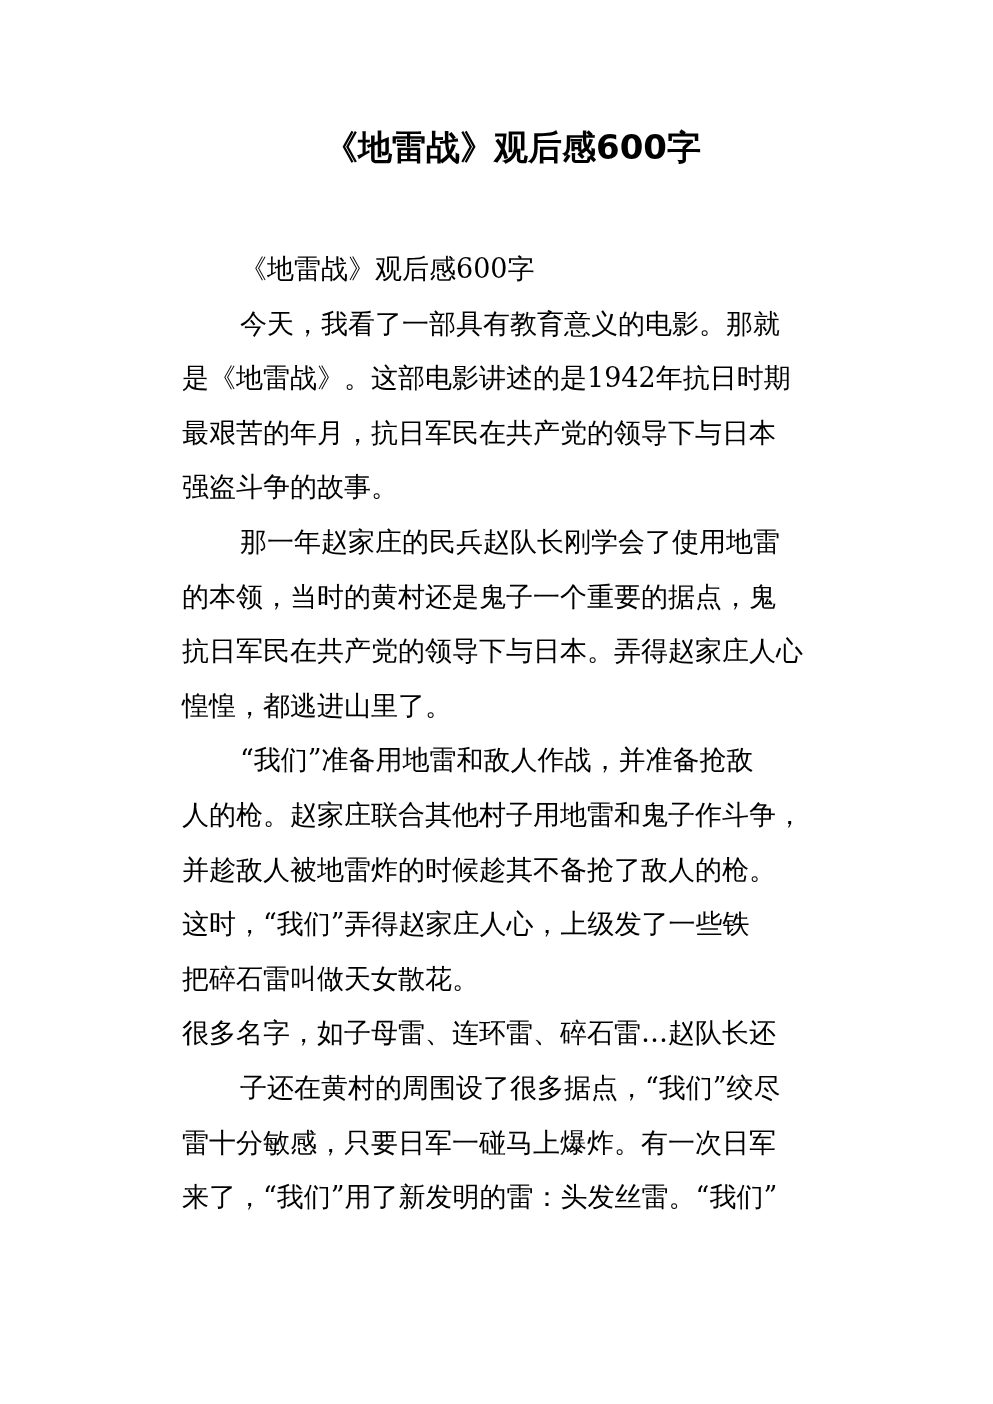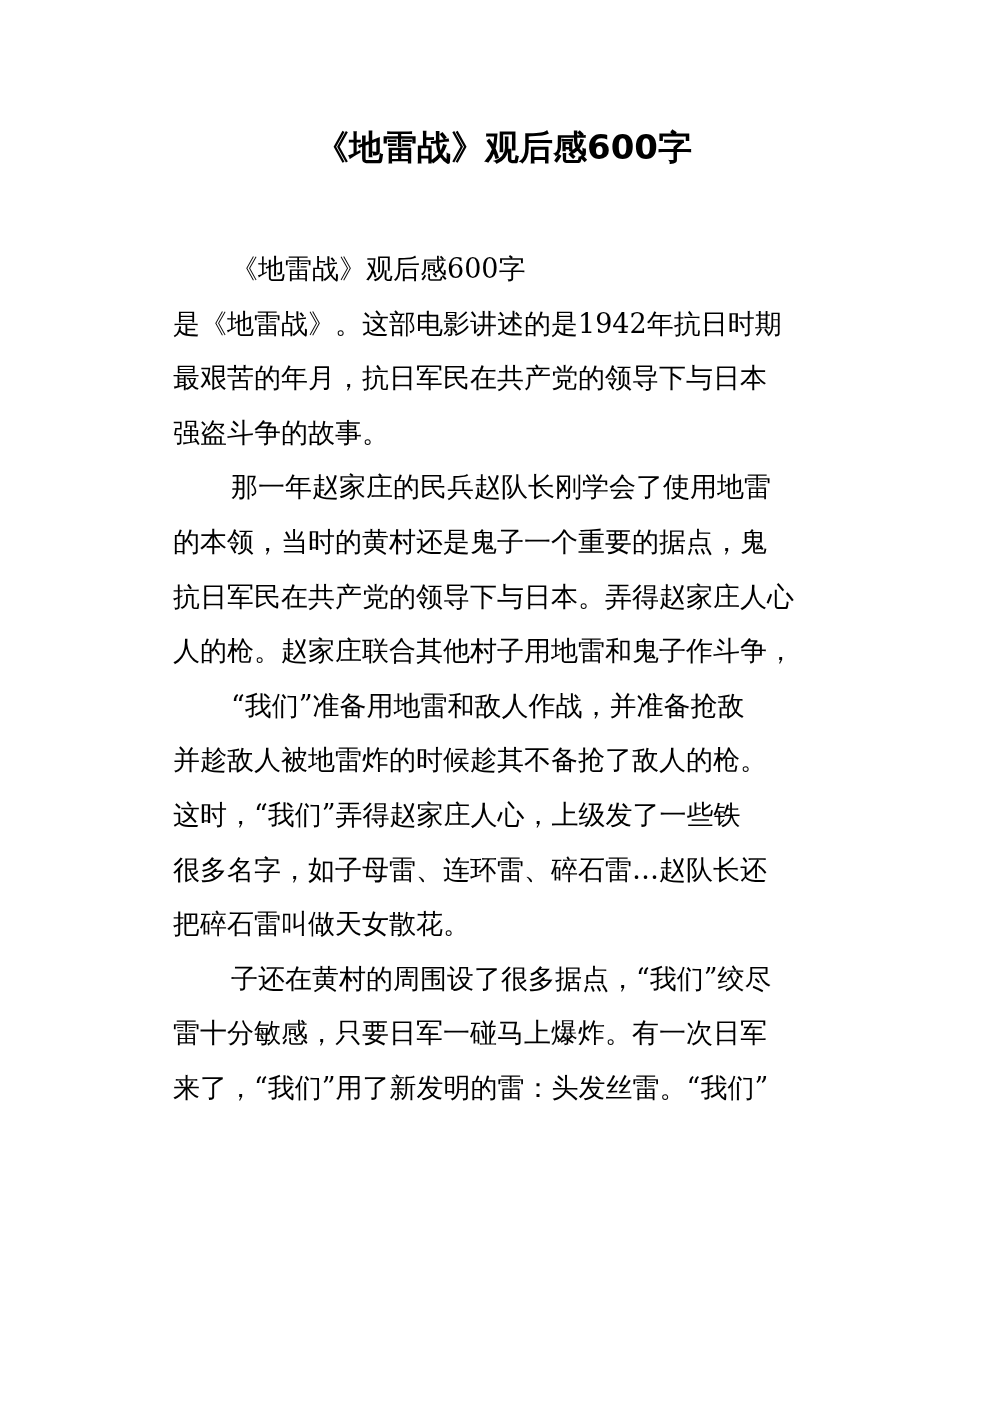--- a/index.html
+++ b/index.html
@@ -9,21 +9,21 @@
     }
     body {
       width: 993px;
       height: 1404px;
       position: relative;
       overflow: hidden;
       color: #000000;
     }
     .page {
       position: absolute;
-      left: 7px;
+      left: 16px;
       top: 0;
       width: 819px;
       height: 1404px;
       background: #ffffff;
       padding-left: 28px;
     }
     .title {
       position: absolute;
       left: 0;
       top: 122px;
@@ -54,32 +54,34 @@
   </style>
 </head>
 <body>
 
 <div class="page">
   <div class="title">《地雷战》观后感600字</div>
 
   <div class="body">
     <div class="line indent">《地雷战》观后感600字</div>
 
+    <div class="line indent">今天，我看了一部具有教育意义的电影。那就</div>
     <div class="line">是《地雷战》。这部电影讲述的是1942年抗日时期</div>
     <div class="line">最艰苦的年月，抗日军民在共产党的领导下与日本</div>
     <div class="line">强盗斗争的故事。</div>
 
     <div class="line indent">那一年赵家庄的民兵赵队长刚学会了使用地雷</div>
     <div class="line">的本领，当时的黄村还是鬼子一个重要的据点，鬼</div>
     <div class="line">抗日军民在共产党的领导下与日本。弄得赵家庄人心</div>
+    <div class="line">惶惶，都逃进山里了。</div>
 
+    <div class="line indent">“我们”准备用地雷和敌人作战，并准备抢敌</div>
     <div class="line">人的枪。赵家庄联合其他村子用地雷和鬼子作斗争，</div>
-    <div class="line indent">“我们”准备用地雷和敌人作战，并准备抢敌</div>
     <div class="line">并趁敌人被地雷炸的时候趁其不备抢了敌人的枪。</div>
     <div class="line">这时，“我们”弄得赵家庄人心，上级发了一些铁</div>
+    <div class="line">把碎石雷叫做天女散花。</div>
     <div class="line">很多名字，如子母雷、连环雷、碎石雷…赵队长还</div>
-    <div class="line">把碎石雷叫做天女散花。</div>
 
     <div class="line indent">子还在黄村的周围设了很多据点，“我们”绞尽</div>
     <div class="line">雷十分敏感，只要日军一碰马上爆炸。有一次日军</div>
     <div class="line">来了，“我们”用了新发明的雷：头发丝雷。“我们”</div>
   </div>
 </div>
 
 </body></html>

